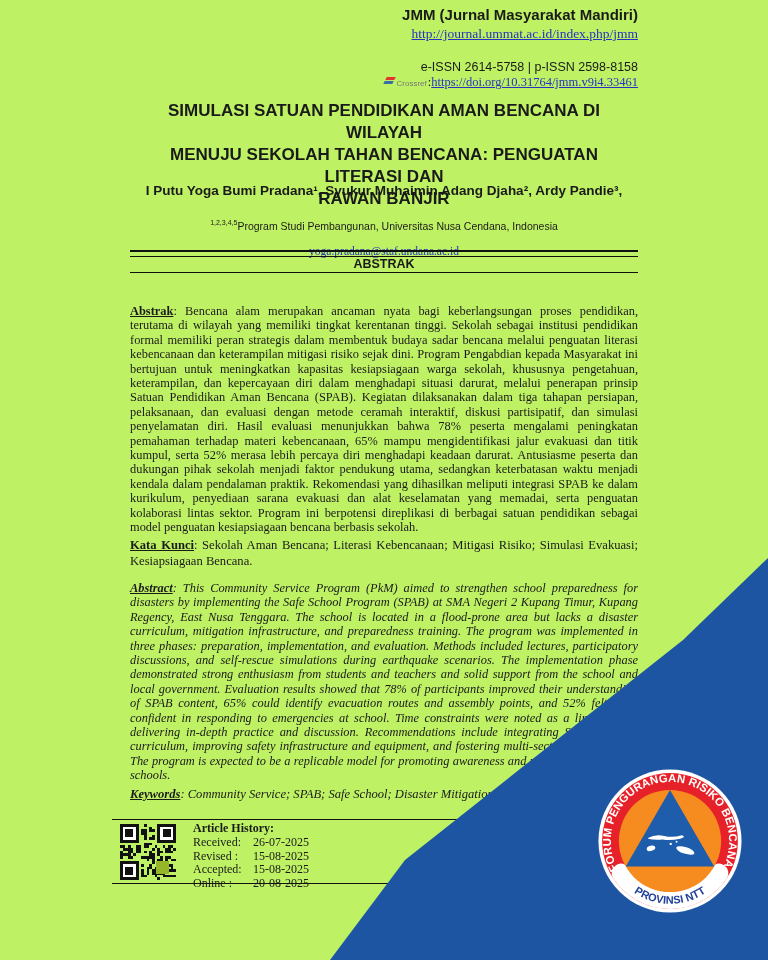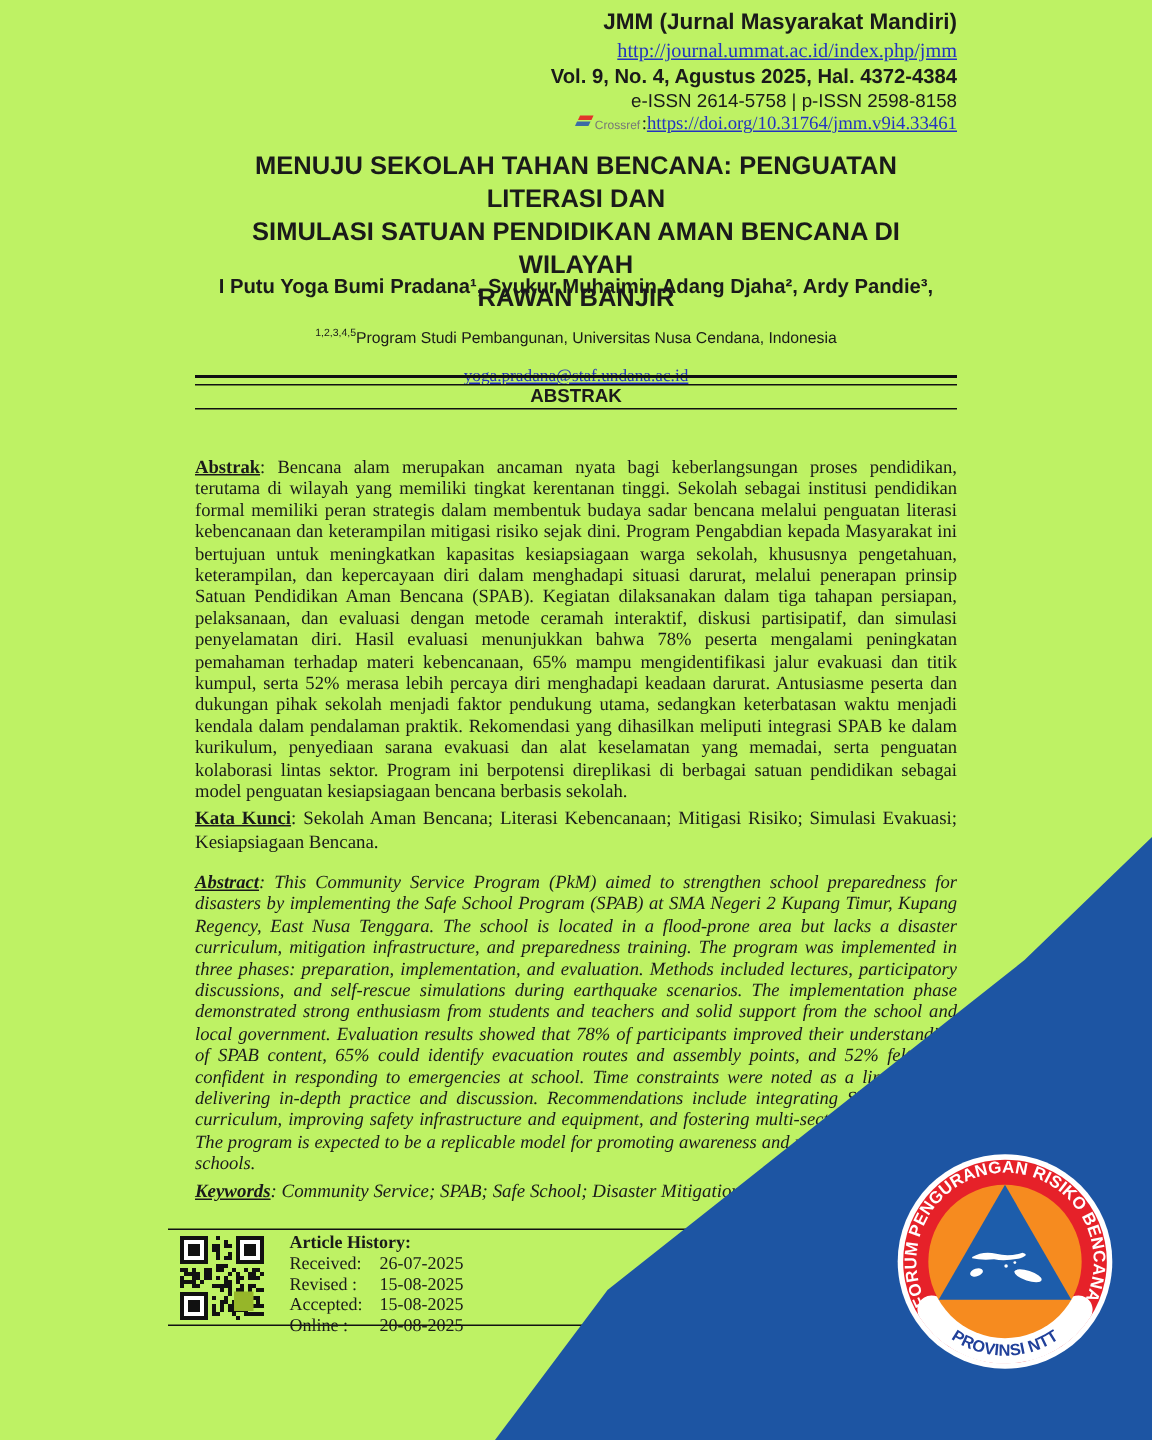--- a/index.html
+++ b/index.html
@@ -60,29 +60,28 @@
 </style>
 </head>
 <body>
 
 <div class="page">
 
   <div class="abs hdr journal-name">JMM (Jurnal Masyarakat Mandiri)</div>
   <div class="abs hdr journal-url">
     <span class="link">http://journal.ummat.ac.id/index.php/jmm</span>
   </div>
-  <div class="abs hdr volume-line">Vol. 9, No. 4, Agustus 2025, Hal. 4372-4384</div>
   <div class="abs hdr issn-line">e-ISSN 2614-5758 | p-ISSN 2598-8158</div>
   <div class="abs hdr doi-line">
     <span class="cr-icon"><span class="cr-bar cr-top"></span><span class="cr-bar cr-bot"></span></span><span class="cr-text">Crossref</span><span>:</span><span class="link">https://doi.org/10.31764/jmm.v9i4.33461</span>
   </div>
 
   <div class="abs title">
+    <div>SIMULASI SATUAN PENDIDIKAN AMAN BENCANA DI WILAYAH</div>
     <div>MENUJU SEKOLAH TAHAN BENCANA: PENGUATAN LITERASI DAN</div>
-    <div>SIMULASI SATUAN PENDIDIKAN AMAN BENCANA DI WILAYAH</div>
     <div>RAWAN BANJIR</div>
   </div>
   <div class="abs authors">
     <div>I Putu Yoga Bumi Pradana¹, Syukur Muhaimin Adang Djaha², Ardy Pandie³,</div>
   </div>
   <div class="abs affiliation">
     <span class="sup">1,2,3,4,5</span><span>Program Studi Pembangunan, Universitas Nusa Cendana, Indonesia</span>
   </div>
   <div class="abs email">
     <span class="link">yoga.pradana@staf.undana.ac.id</span>

